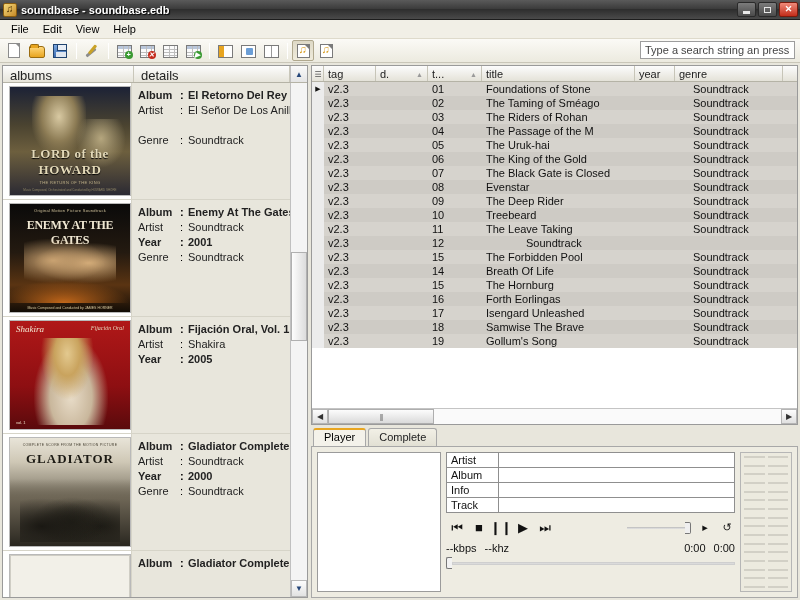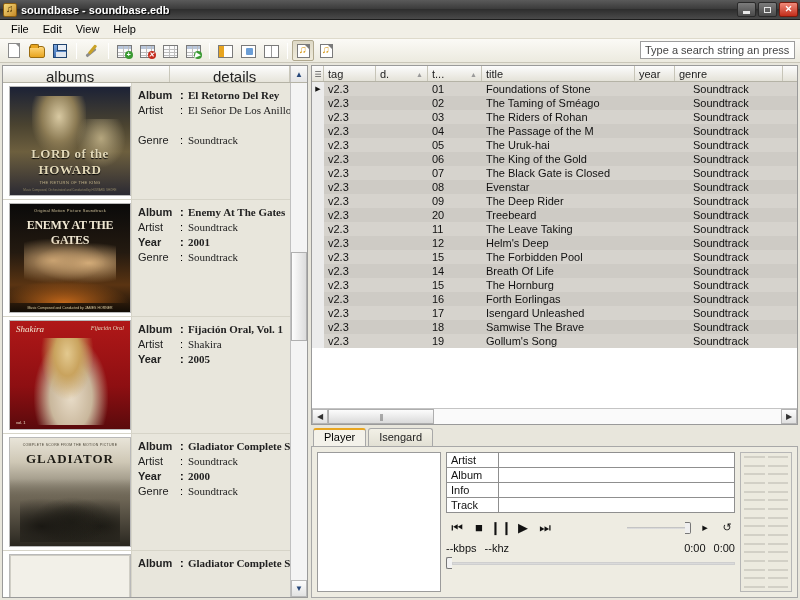--- a/index.html
+++ b/index.html
@@ -195,23 +195,22 @@
     width: 306px; flex: 0 0 306px;
     display: flex; flex-direction: column;
     border: 1px solid #9a9a9a; background: #fff;
   }
   .albums-head {
     height: 17px; flex: 0 0 17px; display: flex;
     background: linear-gradient(to bottom, #fdfdfd, #e6e4da);
     border-bottom: 1px solid #b5b3a6;
   }
   .ah-cell {
-    padding: 2px 0 0 7px; font-size: 15px; color: #222;
+    padding: 2px 0 0 7px; font-size: 13px; color: #222;
     border-right: 1px solid #c9c7ba;
-    margin-left: 36px;
   }
   .ah-albums { width: 131px; flex: 0 0 131px; }
   .ah-details { flex: 1 1 auto; }
   .ah-scroll {
     width: 17px; flex: 0 0 17px;
     background: linear-gradient(to bottom, #fafafa, #e4e4e4);
     border-left: 1px solid #c0c0c0;
     display: flex; align-items: center; justify-content: center;
     font-size: 8px; color: #26477a;
   }
@@ -227,21 +226,21 @@
     border: 1px solid #b9b9b9;
   }
   .album-meta {
     flex: 1 1 auto; background: #e8e6dc;
     padding: 5px 0 4px 6px;
     border-left: 1px solid #d6d4c8;
   }
   .meta-line { display: flex; font-size: 11px; line-height: 15px; }
   .meta-key { width: 42px; flex: 0 0 42px; color: #222; }
   .meta-colon { width: 8px; flex: 0 0 8px; }
-  .meta-val { flex: 1 1 auto; color: #222; white-space: nowrap; overflow: hidden; font-family: Liberation Serif, serif; }
+  .meta-val { flex: 1 1 auto; color: #222; white-space: nowrap; overflow: hidden; }
   .meta-line.strong .meta-key,
   .meta-line.strong .meta-colon,
   .meta-line.strong .meta-val { font-weight: bold; }
   .meta-spacer { height: 15px; }
 
   
   .cov { position: absolute; inset: 0; }
   .cov-lotr { background: linear-gradient(to bottom, #1c2236 0%, #4a4330 35%, #6d5f3e 60%, #2b2a33 100%); }
   .cov-lotr .fig {
     position: absolute; left: 18%; top: 8%; width: 45%; height: 55%;
@@ -887,40 +886,39 @@
               <div class="tc tc-d"></div>
               <div class="tc tc-t">09</div>
               <div class="tc tc-title">The Deep Rider</div>
               <div class="tc tc-year"></div>
               <div class="tc tc-genre">Soundtrack</div>
             </div>
             <div class="trow even">
               <div class="tc tc-marker blank"></div>
               <div class="tc tc-tag">v2.3</div>
               <div class="tc tc-d"></div>
-              <div class="tc tc-t">20</div>
+              <div class="tc tc-t">10</div>
               <div class="tc tc-title">Treebeard</div>
               <div class="tc tc-year"></div>
               <div class="tc tc-genre">Soundtrack</div>
             </div>
             <div class="trow odd">
               <div class="tc tc-marker blank"></div>
               <div class="tc tc-tag">v2.3</div>
               <div class="tc tc-d"></div>
               <div class="tc tc-t">11</div>
               <div class="tc tc-title">The Leave Taking</div>
               <div class="tc tc-year"></div>
               <div class="tc tc-genre">Soundtrack</div>
             </div>
             <div class="trow even">
               <div class="tc tc-marker blank"></div>
               <div class="tc tc-tag">v2.3</div>
               <div class="tc tc-d"></div>
               <div class="tc tc-t">12</div>
-              <div class="tc tc-title">Helm's Deep</div>
               <div class="tc tc-year"></div>
               <div class="tc tc-genre">Soundtrack</div>
             </div>
             <div class="trow odd">
               <div class="tc tc-marker blank"></div>
               <div class="tc tc-tag">v2.3</div>
               <div class="tc tc-d"></div>
               <div class="tc tc-t">15</div>
               <div class="tc tc-title">The Forbidden Pool</div>
               <div class="tc tc-year"></div>
@@ -987,21 +985,21 @@
           <div class="hs-track">
             <div class="hs-thumb">|||</div>
           </div>
           <div class="hs-btn">▶</div>
         </div>
       </div>
 
       <div class="player-panel">
         <div class="tabs">
           <div class="tab active">Player</div>
-          <div class="tab">Isengard</div>
+          <div class="tab">Complete</div>
         </div>
         <div class="player-box">
           <div class="art-box"></div>
           <div class="player-mid">
             <div class="info-table">
               <div class="info-row">
                 <div class="info-key">Artist</div>
                 <div class="info-val"></div>
               </div>
               <div class="info-row">

